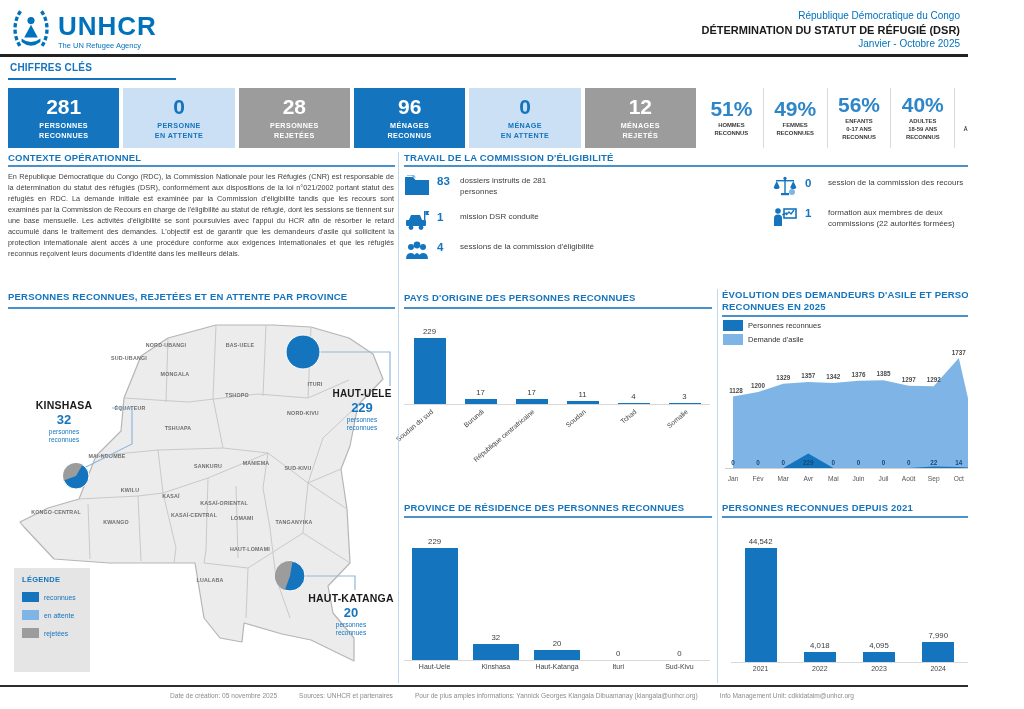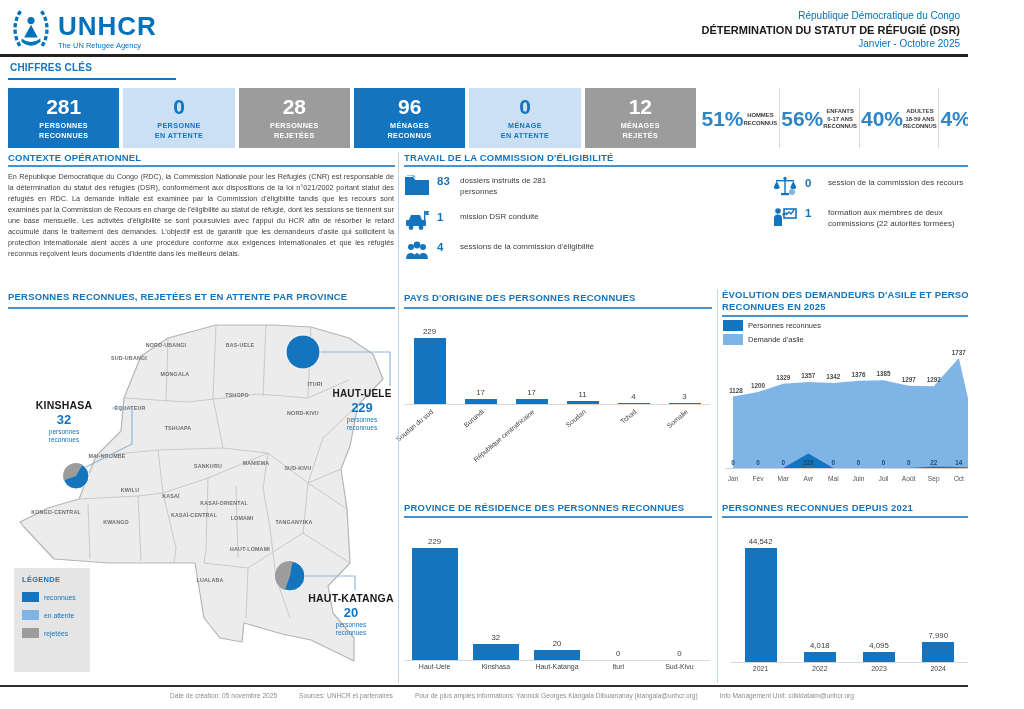--- a/index.html
+++ b/index.html
@@ -21,21 +21,21 @@
   .vsep{position:absolute;width:1px;background:#BCD7EE;}
   
   .kpi-row{position:absolute;left:8px;top:88px;width:688px;height:60px;display:flex;gap:4px;}
   .kpi-box{flex:1;display:flex;flex-direction:column;align-items:center;justify-content:center;text-align:center;}
   .kpi-box .v{font-size:21px;font-weight:bold;line-height:1;margin-bottom:4px;}
   .kpi-box .l{font-size:7.2px;font-weight:bold;letter-spacing:.4px;line-height:1.3;white-space:pre-line;}
   .kpi-dark{background:#1474BE;color:#fff;}
   .kpi-light{background:#CBE0F4;color:#1474BE;}
   .kpi-gray{background:#9C9C9C;color:#fff;}
   .pct-row{position:absolute;left:700px;top:88px;width:318px;height:60px;display:flex;}
-  .pct{flex:1;display:flex;flex-direction:row;align-items:center;justify-content:center;border-left:1px solid #d9d9d9;}
+  .pct{flex:1;display:flex;flex-direction:column;align-items:center;justify-content:center;border-left:1px solid #d9d9d9;}
   .pct:first-child{border-left:none;}
   .pct .v{color:#2E86C8;font-size:21px;font-weight:bold;line-height:1;}
   .pct .l{font-size:5.9px;color:#3a3a3a;font-weight:bold;text-align:center;line-height:1.3;margin-top:3px;white-space:pre-line;}
   
   .context-body{position:absolute;left:8px;top:172px;width:386px;font-size:7.3px;color:#3f3f3f;
                 line-height:1.5;text-align:justify;}
   
   .citem{position:absolute;display:flex;align-items:flex-start;gap:7px;}
   .cicon{flex:0 0 26px;}
   .cval{color:#1474BE;font-weight:bold;font-size:11.5px;min-width:16px;padding-top:1px;}
@@ -138,20 +138,25 @@
       <div class="l">MÉNAGES
 REJETÉS</div>
     </div>
   </div>
 
   <div class="pct-row">
     <div class="pct">
       <div class="v">51%</div>
       <div class="l">HOMMES
 RECONNUS</div>
+    </div>
+    <div class="pct">
+      <div class="v">49%</div>
+      <div class="l">FEMMES
+RECONNUES</div>
     </div>
     <div class="pct">
       <div class="v">56%</div>
       <div class="l">ENFANTS
 0-17 ANS
 RECONNUS</div>
     </div>
     <div class="pct">
       <div class="v">40%</div>
       <div class="l">ADULTES

